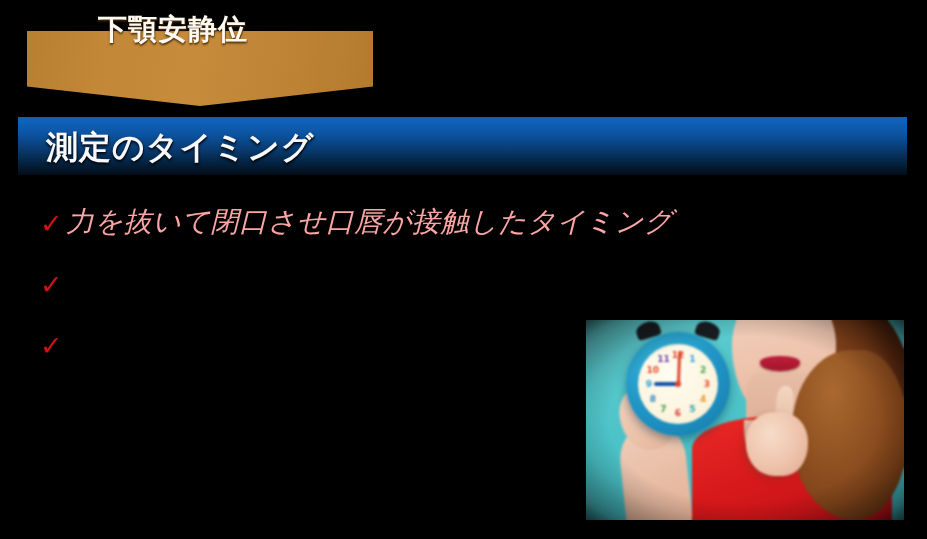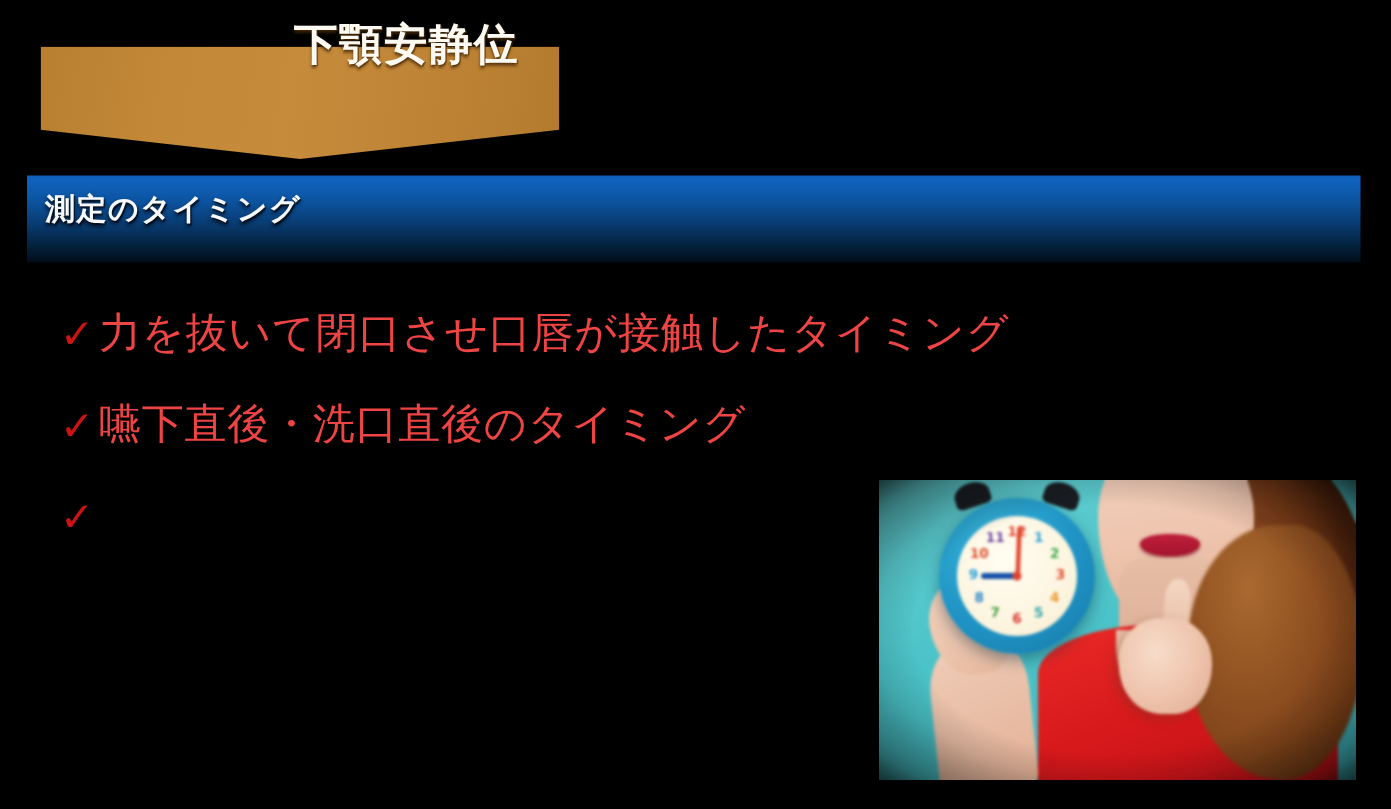--- a/index.html
+++ b/index.html
@@ -39,21 +39,21 @@
         #b37a2e 100%);
     -webkit-clip-path: polygon(0% 0%, 100% 0%, 100% 74%, 50% 100%, 0% 74%);
     clip-path: polygon(0% 0%, 100% 0%, 100% 74%, 50% 100%, 0% 74%);
     box-sizing: border-box;
   }
   .gold-banner-label {
     position: absolute;
     left: 0;
     top: 10px;
     width: 346px;
-    text-align: right;
+    text-align: center;
     font-size: 29px;
     font-weight: 700;
     letter-spacing: 1px;
     color: #fdfaf3;
     text-shadow:
       0 2px 2px rgba(70,40,5,0.75),
       1px 1px 0 rgba(90,55,10,0.55);
     white-space: nowrap;
   }
 
@@ -67,23 +67,23 @@
     background: linear-gradient(to bottom,
       #0d5fb8 0%,
       #0f62bd 6%,
       #0c539f 30%,
       #08396d 58%,
       #04223f 80%,
       #020c18 100%);
   }
   .title-band-text {
     position: absolute;
-    left: 12px;
+    left: 28px;
     top: 9px;
-    font-size: 20px;
+    font-size: 32px;
     font-weight: 600;
     color: #f6f8fb;
     letter-spacing: 1px;
     text-shadow:
       0 2px 3px rgba(0,0,0,0.85),
       1px 1px 0 rgba(0,0,0,0.5);
     white-space: nowrap;
   }
 
   
@@ -105,24 +105,25 @@
     line-height: 38px;
     color: #cf1313;
     font-weight: 700;
     text-shadow: 0 1px 2px rgba(0,0,0,0.9);
     transform: translateY(2px);
   }
   .bullet-text {
     flex: 1 1 auto;
     font-size: 28px;
     line-height: 38px;
-    color: #ef4444;
+    color: #fca5a5;
     letter-spacing: 0.5px;
     white-space: nowrap;
     text-shadow: 0 1px 2px rgba(0,0,0,0.9);
+    font-style: italic;
   }
 
   
   .photo-wrap {
     position: absolute;
     left: 586px;
     top: 320px;
     width: 318px;
     height: 200px;
     overflow: hidden;
@@ -358,21 +359,20 @@
 
   <div class="bullets">
 
     <div class="bullet-row">
       <span class="bullet-check">✓</span>
       <span class="bullet-text">力を抜いて閉口させ口唇が接触したタイミング</span>
     </div>
 
     <div class="bullet-row">
       <span class="bullet-check">✓</span>
-      <span class="bullet-text">嚥下直後・洗口直後のタイミング</span>
     </div>
 
     <div class="bullet-row">
       <span class="bullet-check">✓</span>
     </div>
 
   </div>
 
   <div class="photo-wrap">
     <div class="photo">

